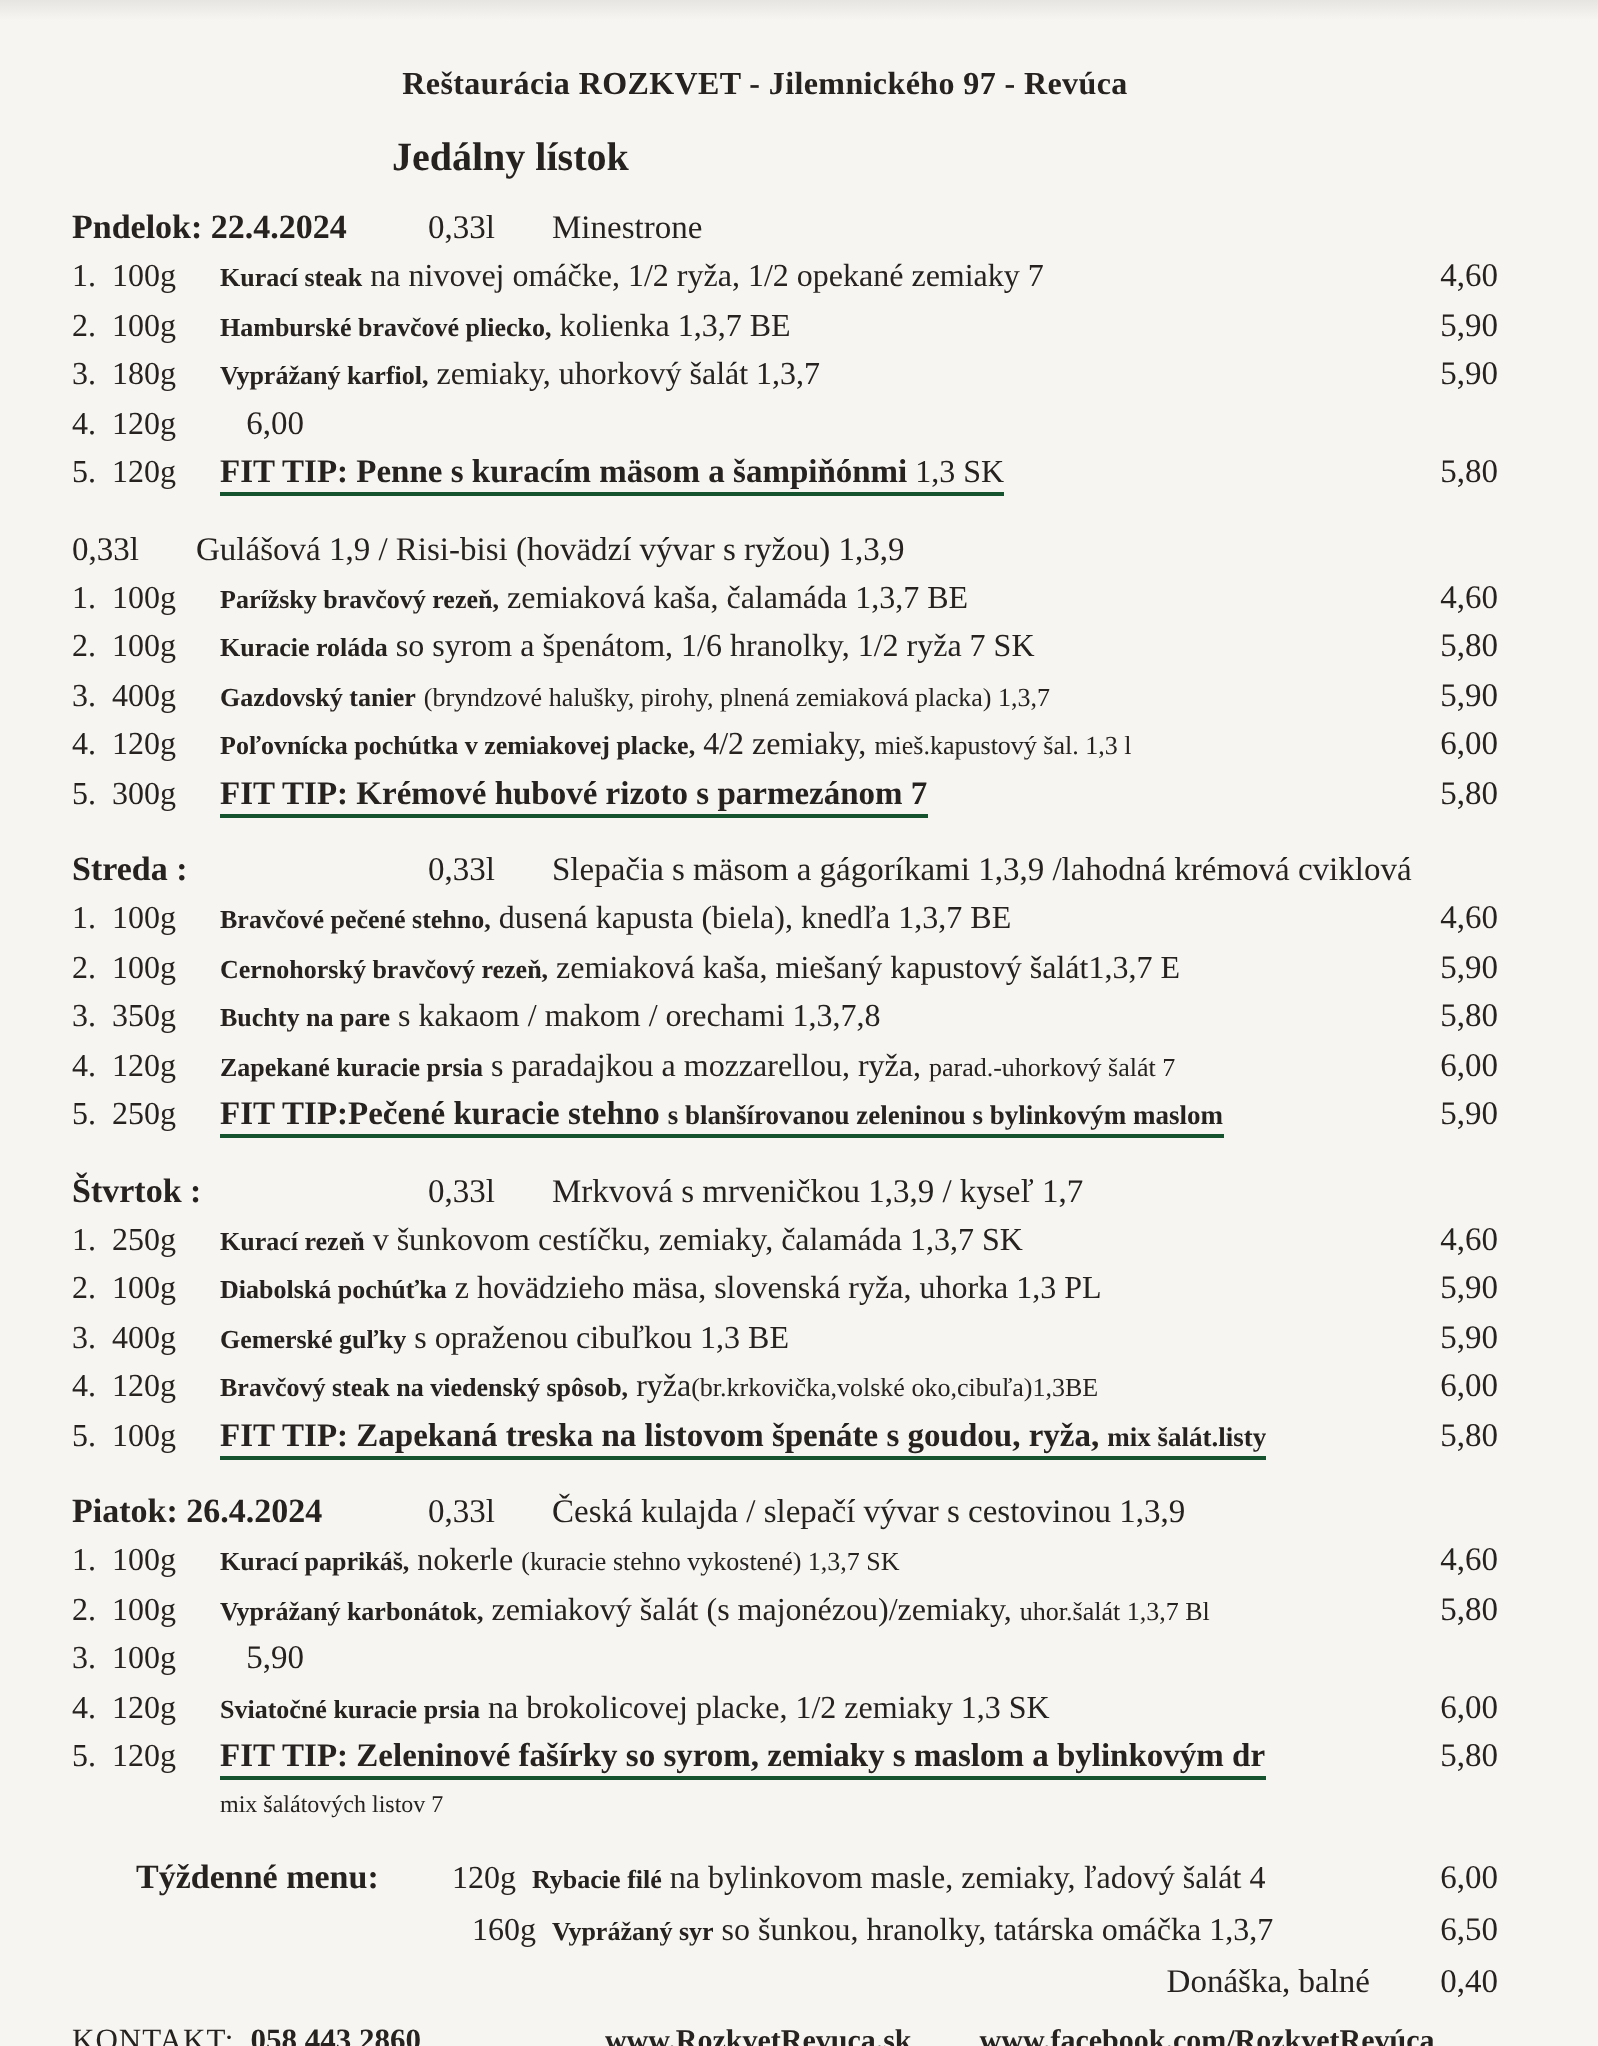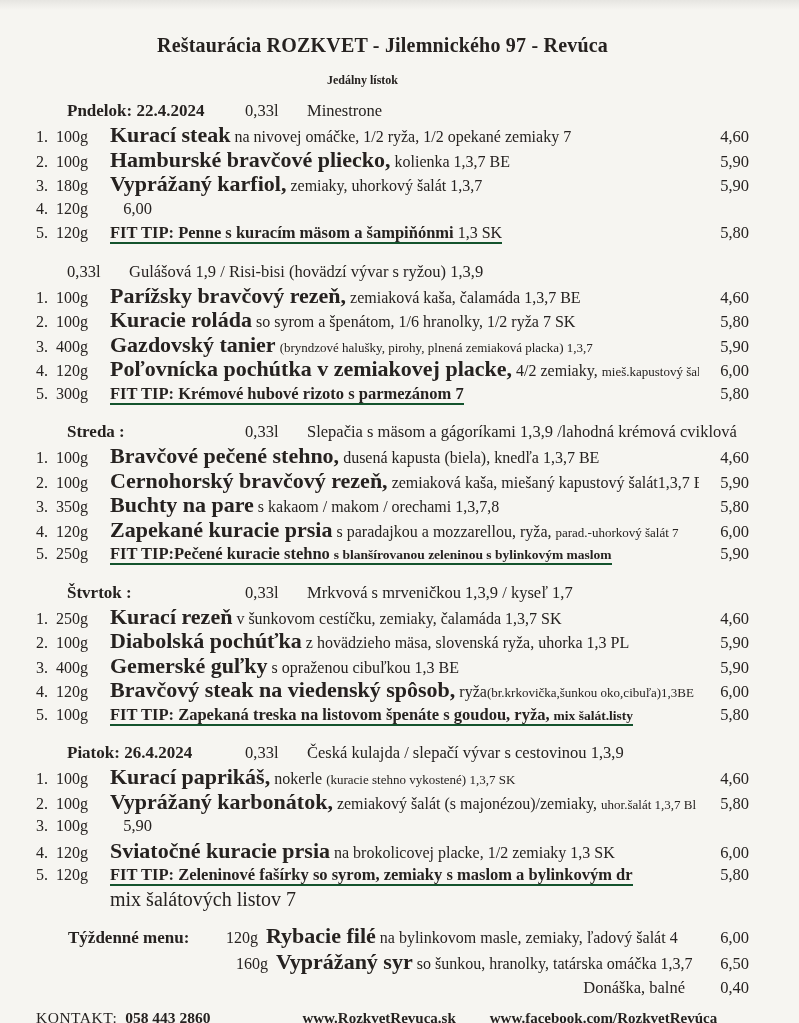--- a/index.html
+++ b/index.html
@@ -12,50 +12,50 @@
   }
   .scan-top-edge{
     position:absolute;top:0;left:0;width:799px;height:10px;
     background:linear-gradient(180deg,#d9d8d4,rgba(246,245,241,0));
     opacity:.55;
   }
   .page{
     padding:34px 50px 0 36px;
   }
   .doc-title{
-    text-align:center;font-size:20px;font-weight:600;letter-spacing:.2px;
+    text-align:center;font-size:16px;font-weight:600;letter-spacing:.2px;
     margin:0 60px 16px 40px;
   }
   .doc-subtitle{
-    text-align:center;font-size:12px;font-weight:bold;
+    font-size:20px;font-weight:bold;
     margin:12px 220px 10px 160px;
   }
   .day{margin-bottom:13px;}
   .day-header{
     display:flex;align-items:baseline;white-space:nowrap;overflow:hidden;
-    height:25px;line-height:25px;font-size:16.5px;margin-left:31px;
+    height:25px;line-height:25px;font-size:16.5px;
   }
   .day-name{font-weight:bold;font-size:17px;width:178px;flex:0 0 auto;}
   .day-volume{width:62px;flex:0 0 auto;}
   .day-soup{flex:1 1 auto;overflow:hidden;}
   .row{
     display:flex;align-items:baseline;height:24.5px;line-height:24.5px;
     font-size:16px;white-space:nowrap;
   }
   .num{width:20px;flex:0 0 auto;}
   .portion{width:46px;flex:0 0 auto;}
   .txt{flex:1 1 auto;overflow:hidden;padding-left:8px;}
-  .txt .b{font-weight:bold;font-size:22px;}
+  .txt .b{font-weight:bold;font-size:13px;}
   .txt .s{font-size:13px;}
   .row.fit .u{border-bottom:2px solid #14532d;padding-bottom:1px;}
   .row.fit .b{font-size:16.5px;}
   .row.fit .s{font-weight:bold;font-size:13.5px;}
   .price{width:50px;flex:0 0 auto;text-align:right;font-size:16.5px;}
   .cont-row{
-    height:22px;line-height:22px;font-size:20px;padding-left:74px;
+    height:22px;line-height:22px;font-size:12px;padding-left:74px;
   }
   .weekly{margin-top:6px;}
   .weekly .row{height:26px;line-height:26px;margin-left:32px;}
   .weekly-label{font-weight:bold;font-size:17px;width:148px;flex:0 0 auto;}
   .weekly .portion{width:42px;text-align:right;}
   .weekly .indent2{width:158px;flex:0 0 auto;}
   .delivery-row{display:flex;align-items:baseline;height:26px;line-height:26px;font-size:16.5px;}
   .delivery-label{flex:1 1 auto;text-align:right;padding-right:14px;}
   .footer{
     display:flex;align-items:baseline;margin-top:8px;font-size:15.5px;
@@ -230,21 +230,21 @@
   <div class="row">
     <span class="num">3.</span>
     <span class="portion">400g</span>
     <span class="txt"><span class="u"><span class="b">Gemerské guľky</span><span class="r"> s opraženou cibuľkou 1,3 BE</span><span class="s"></span></span></span>
     <span class="price">5,90</span>
   </div>
 
   <div class="row">
     <span class="num">4.</span>
     <span class="portion">120g</span>
-    <span class="txt"><span class="u"><span class="b">Bravčový steak na viedenský spôsob,</span><span class="r"> ryža</span><span class="s">(br.krkovička,šunkou oko,cibuľa)1,3BE</span></span></span>
+    <span class="txt"><span class="u"><span class="b">Bravčový steak na viedenský spôsob,</span><span class="r"> ryža</span><span class="s">(br.krkovička,volské oko,cibuľa)1,3BE</span></span></span>
     <span class="price">6,00</span>
   </div>
 
   <div class="row fit">
     <span class="num">5.</span>
     <span class="portion">100g</span>
     <span class="txt"><span class="u"><span class="b">FIT TIP: Zapekaná treska na listovom špenáte s goudou, ryža,</span><span class="r"> </span><span class="s">mix šalát.listy</span></span></span>
     <span class="price">5,80</span>
   </div>
 </div>

